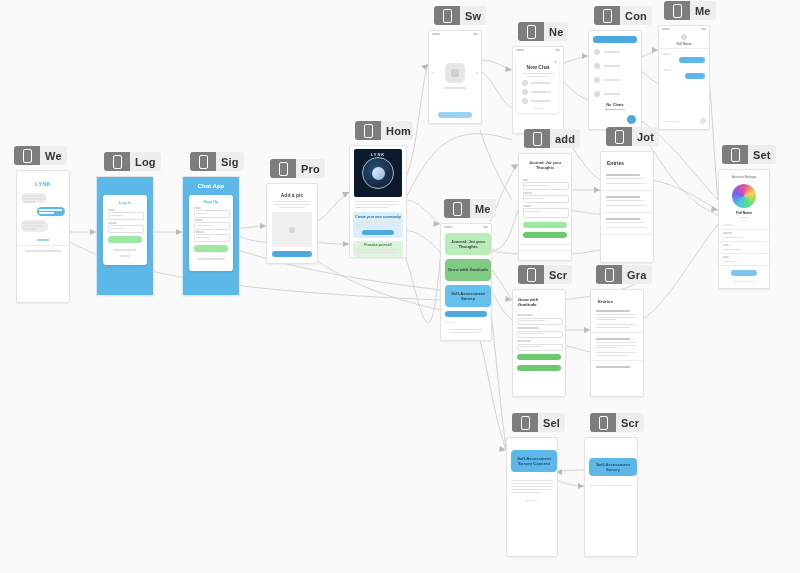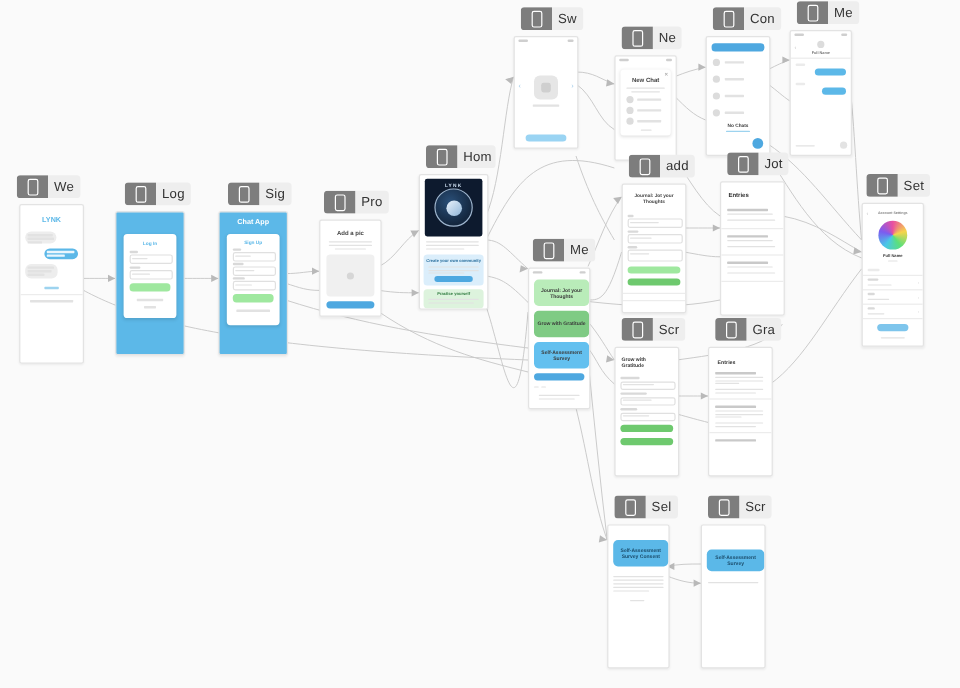--- a/index.html
+++ b/index.html
@@ -20,21 +20,21 @@
     background:#eeeeee;border-radius:3px;height:19px;overflow:hidden;
     white-space:nowrap;max-width:58px;
   }
   .chip .ph{
     width:26px;height:19px;background:#7d7d7d;display:flex;
     align-items:center;justify-content:center;flex:0 0 26px;
   }
   .chip .ph i{
     display:block;width:7px;height:12px;border:1.4px solid #fff;border-radius:2px;
   }
-  .chip .cap{font-size:11px;font-weight:400;color:#333;padding:0 5px;letter-spacing:.2px;}
+  .chip .cap{font-size:11px;font-weight:700;color:#333;padding:0 5px;letter-spacing:.2px;}
 
   .frame{
     position:absolute;background:#fff;border:1px solid #e3e3e3;border-radius:2px;
     box-shadow:0 1px 2px rgba(0,0,0,.06);overflow:hidden;
   }
   .frame.blue{background:#5cb8e8;}
 
   
   .card{position:absolute;background:#fff;border-radius:3px;box-shadow:0 1px 3px rgba(0,0,0,.12);}
   .t{position:absolute;font-weight:700;color:#444;text-align:center;left:0;right:0;}

